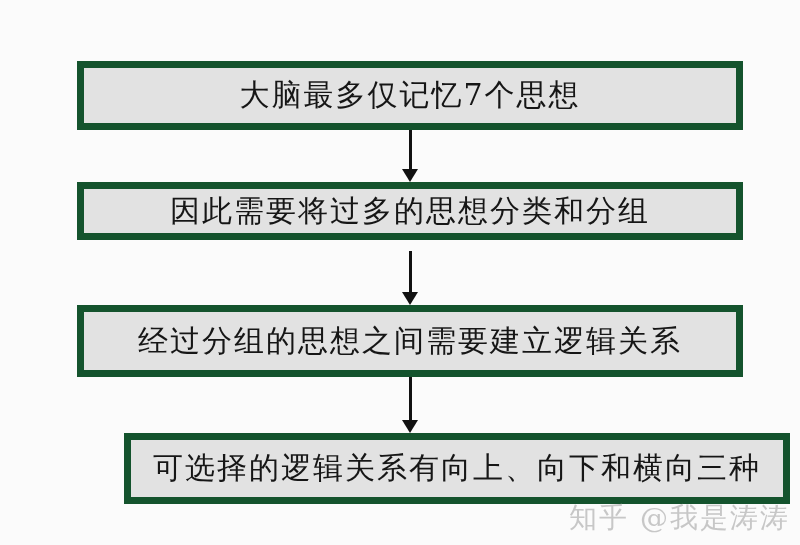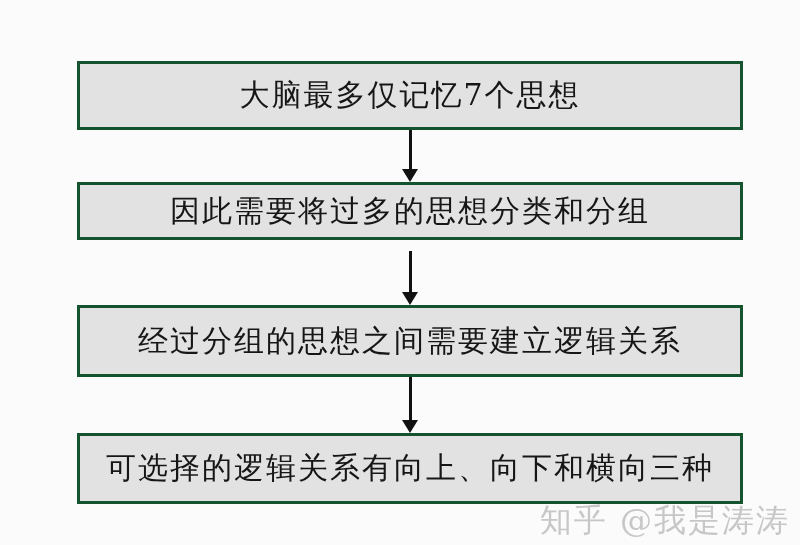--- a/index.html
+++ b/index.html
@@ -12,35 +12,35 @@
   .canvas {
     position: relative;
     width: 800px; height: 545px;
     background: #fbfbfb;
   }
   .flow-box {
     position: absolute;
     left: 77px;
     width: 666px;
     background: #e2e2e2;
-    border: 3px solid #14532d;
+    border: 7px solid #14532d;
     display: flex;
     align-items: center;
     justify-content: center;
   }
   .flow-box span {
     font-size: 30px;
     color: #161616;
     letter-spacing: 2px;
     white-space: nowrap;
   }
   .box-1 { top: 61px;  height: 69px; }
   .box-2 { top: 182px; height: 58px; }
   .box-3 { top: 305px; height: 72px; }
-  .box-4 { top: 433px; height: 71px; }
+  .box-4 { top: 433px; height: 71px; margin-left: 47px; }
 
   .flow-arrow {
     position: absolute;
     left: 402px;
     width: 17px;
   }
   .arrow-1 { top: 130px; height: 52px; }
   .arrow-2 { top: 251px; height: 54px; }
   .arrow-3 { top: 377px; height: 56px; }
   .flow-arrow .shaft {
@@ -55,21 +55,21 @@
     width: 0; height: 0;
     border-left: 8.5px solid transparent;
     border-right: 8.5px solid transparent;
     border-top: 13px solid #111111;
   }
 
   .watermark {
     position: absolute;
     top: 499px;
     right: 10px;
-    font-size: 32px;
+    font-size: 28px;
     color: #c7c7c7;
     letter-spacing: 2px;
     white-space: nowrap;
   }
 </style>
 </head>
 <body>
 
 <div class="canvas">
 

